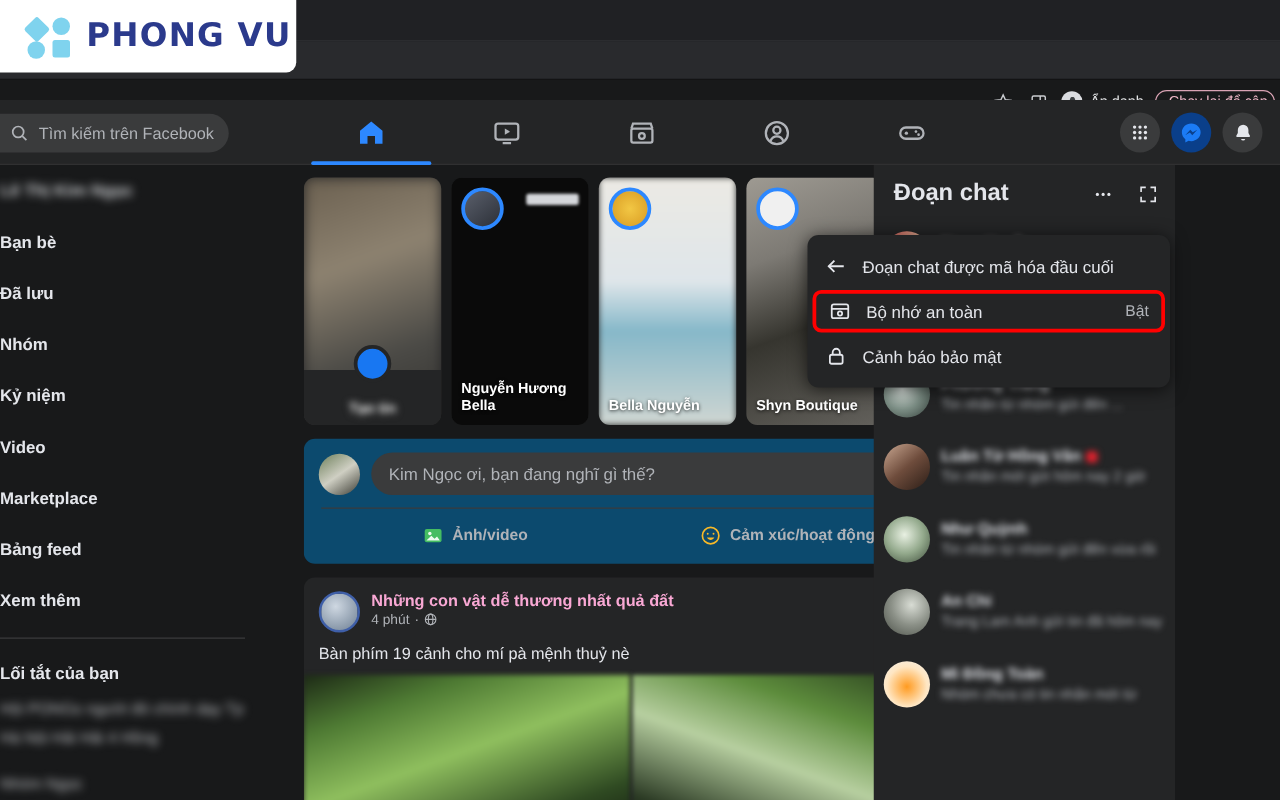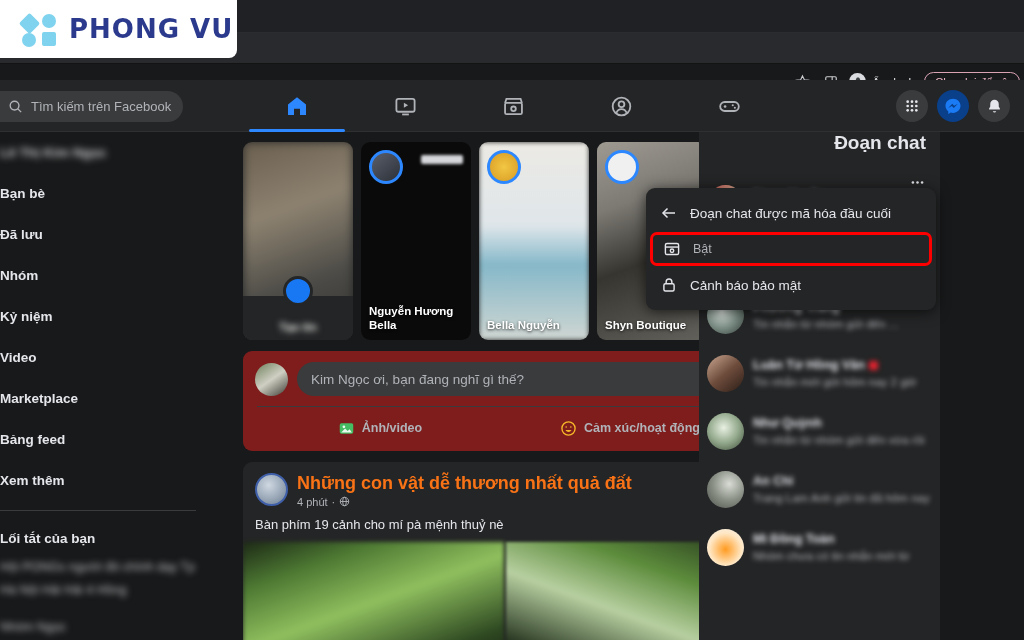--- a/index.html
+++ b/index.html
@@ -153,21 +153,21 @@
     position: absolute; left: 50%; bottom: 34px; transform: translateX(-50%);
     width: 30px; height: 30px; border-radius: 50%; background: #1877f2;
     border: 3px solid #242526;
   }
   .story-foot {
     position: absolute; left: 0; right: 0; bottom: 0; height: 44px;
     background: #242526;
   }
 
   .composer {
-    margin-top: 11px; background: #7f1d1d; border-radius: 9px;
+    margin-top: 11px; background: #0c4a6e; border-radius: 9px;
     padding: 11px 12px 6px 12px;
   }
   .comp-row { display: flex; align-items: center; gap: 9px; }
   .comp-av { width: 33px; height: 33px; border-radius: 50%; flex: 0 0 auto; overflow: hidden; }
   .comp-input {
     flex: 1; height: 34px; border-radius: 18px; background: #3a3b3c;
     display: flex; align-items: center; padding-left: 14px;
     color: #b0b3b8; font-size: 13.5px;
   }
   .comp-div { height: 1px; background: #3a3b3c; margin: 10px 2px 4px 2px; }
@@ -179,36 +179,36 @@
 
   .post {
     margin-top: 11px; background: #242526; border-radius: 9px; overflow: hidden;
   }
   .post-head { display: flex; align-items: flex-start; padding: 11px 12px 0 12px; }
   .post-av {
     width: 33px; height: 33px; border-radius: 50%; flex: 0 0 auto;
     border: 2px solid #3f5fa8; overflow: hidden;
   }
   .post-meta { flex: 1; padding-left: 9px; }
-  .post-title { color: #f97316; font-size: 18px; font-weight: bold; }
+  .post-title { color: #f9a8d4; font-size: 13px; font-weight: bold; }
   .post-sub { color: #b0b3b8; font-size: 11px; margin-top: 2px;
               display: flex; align-items: flex-start; gap: 4px; }
   .post-ctrl { display: flex; align-items: center; gap: 16px; color: #b0b3b8; padding-top: 4px; }
   .post-body { color: #e4e6eb; font-size: 13px; padding: 9px 12px 10px 12px; }
   .post-media { display: flex; gap: 2px; height: 130px; }
   .post-media > div { flex: 1; }
 
   
   .chatpanel {
     position: absolute; right: 0; top: 52px; width: 241px; height: 524px;
     background: #242526; z-index: 30;
   }
   .cp-head {
-    height: 46px; display: flex; align-items: flex-end;
-    padding: 0 14px 0 16px; gap: 20px; flex-direction: column;
+    height: 46px; display: flex; align-items: center;
+    padding: 0 14px 0 16px; gap: 20px;
   }
   .cp-title { flex: 1; color: #e4e6eb; font-size: 19px; font-weight: bold; }
   .cp-hico { color: #e4e6eb; display: flex; align-items: center; }
 
   .cp-list { position: absolute; left: 0; top: 46px; right: 0; bottom: 0; overflow: hidden; }
   .cp-row {
     display: flex; align-items: center; gap: 9px; height: 58px;
     padding: 0 10px 0 8px;
   }
   .cp-av { width: 37px; height: 37px; border-radius: 50%; flex: 0 0 auto; overflow: hidden; }
@@ -609,20 +609,21 @@
       </div>
 
       <div class="menu-row highlight">
         <span class="ico">
           <svg width="18" height="18" viewBox="0 0 24 24" fill="none" stroke="currentColor" stroke-width="1.9">
             <rect x="3.2" y="4.6" width="17.6" height="14.8" rx="2.2"></rect>
             <line x1="3.2" y1="9.4" x2="20.8" y2="9.4"></line>
             <circle cx="12" cy="14.4" r="2.3"></circle>
           </svg>
         </span>
+        <span class="mlabel">Bộ nhớ an toàn</span>
         <span class="mval">Bật</span>
       </div>
 
       <div class="menu-row">
         <span class="ico">
           <svg width="18" height="18" viewBox="0 0 24 24" fill="none" stroke="currentColor" stroke-width="1.9">
             <rect x="5.2" y="10.4" width="13.6" height="9.6" rx="2"></rect>
             <path d="M8.2 10.4V7.8a3.8 3.8 0 0 1 7.6 0v2.6"></path>
           </svg>
         </span>

